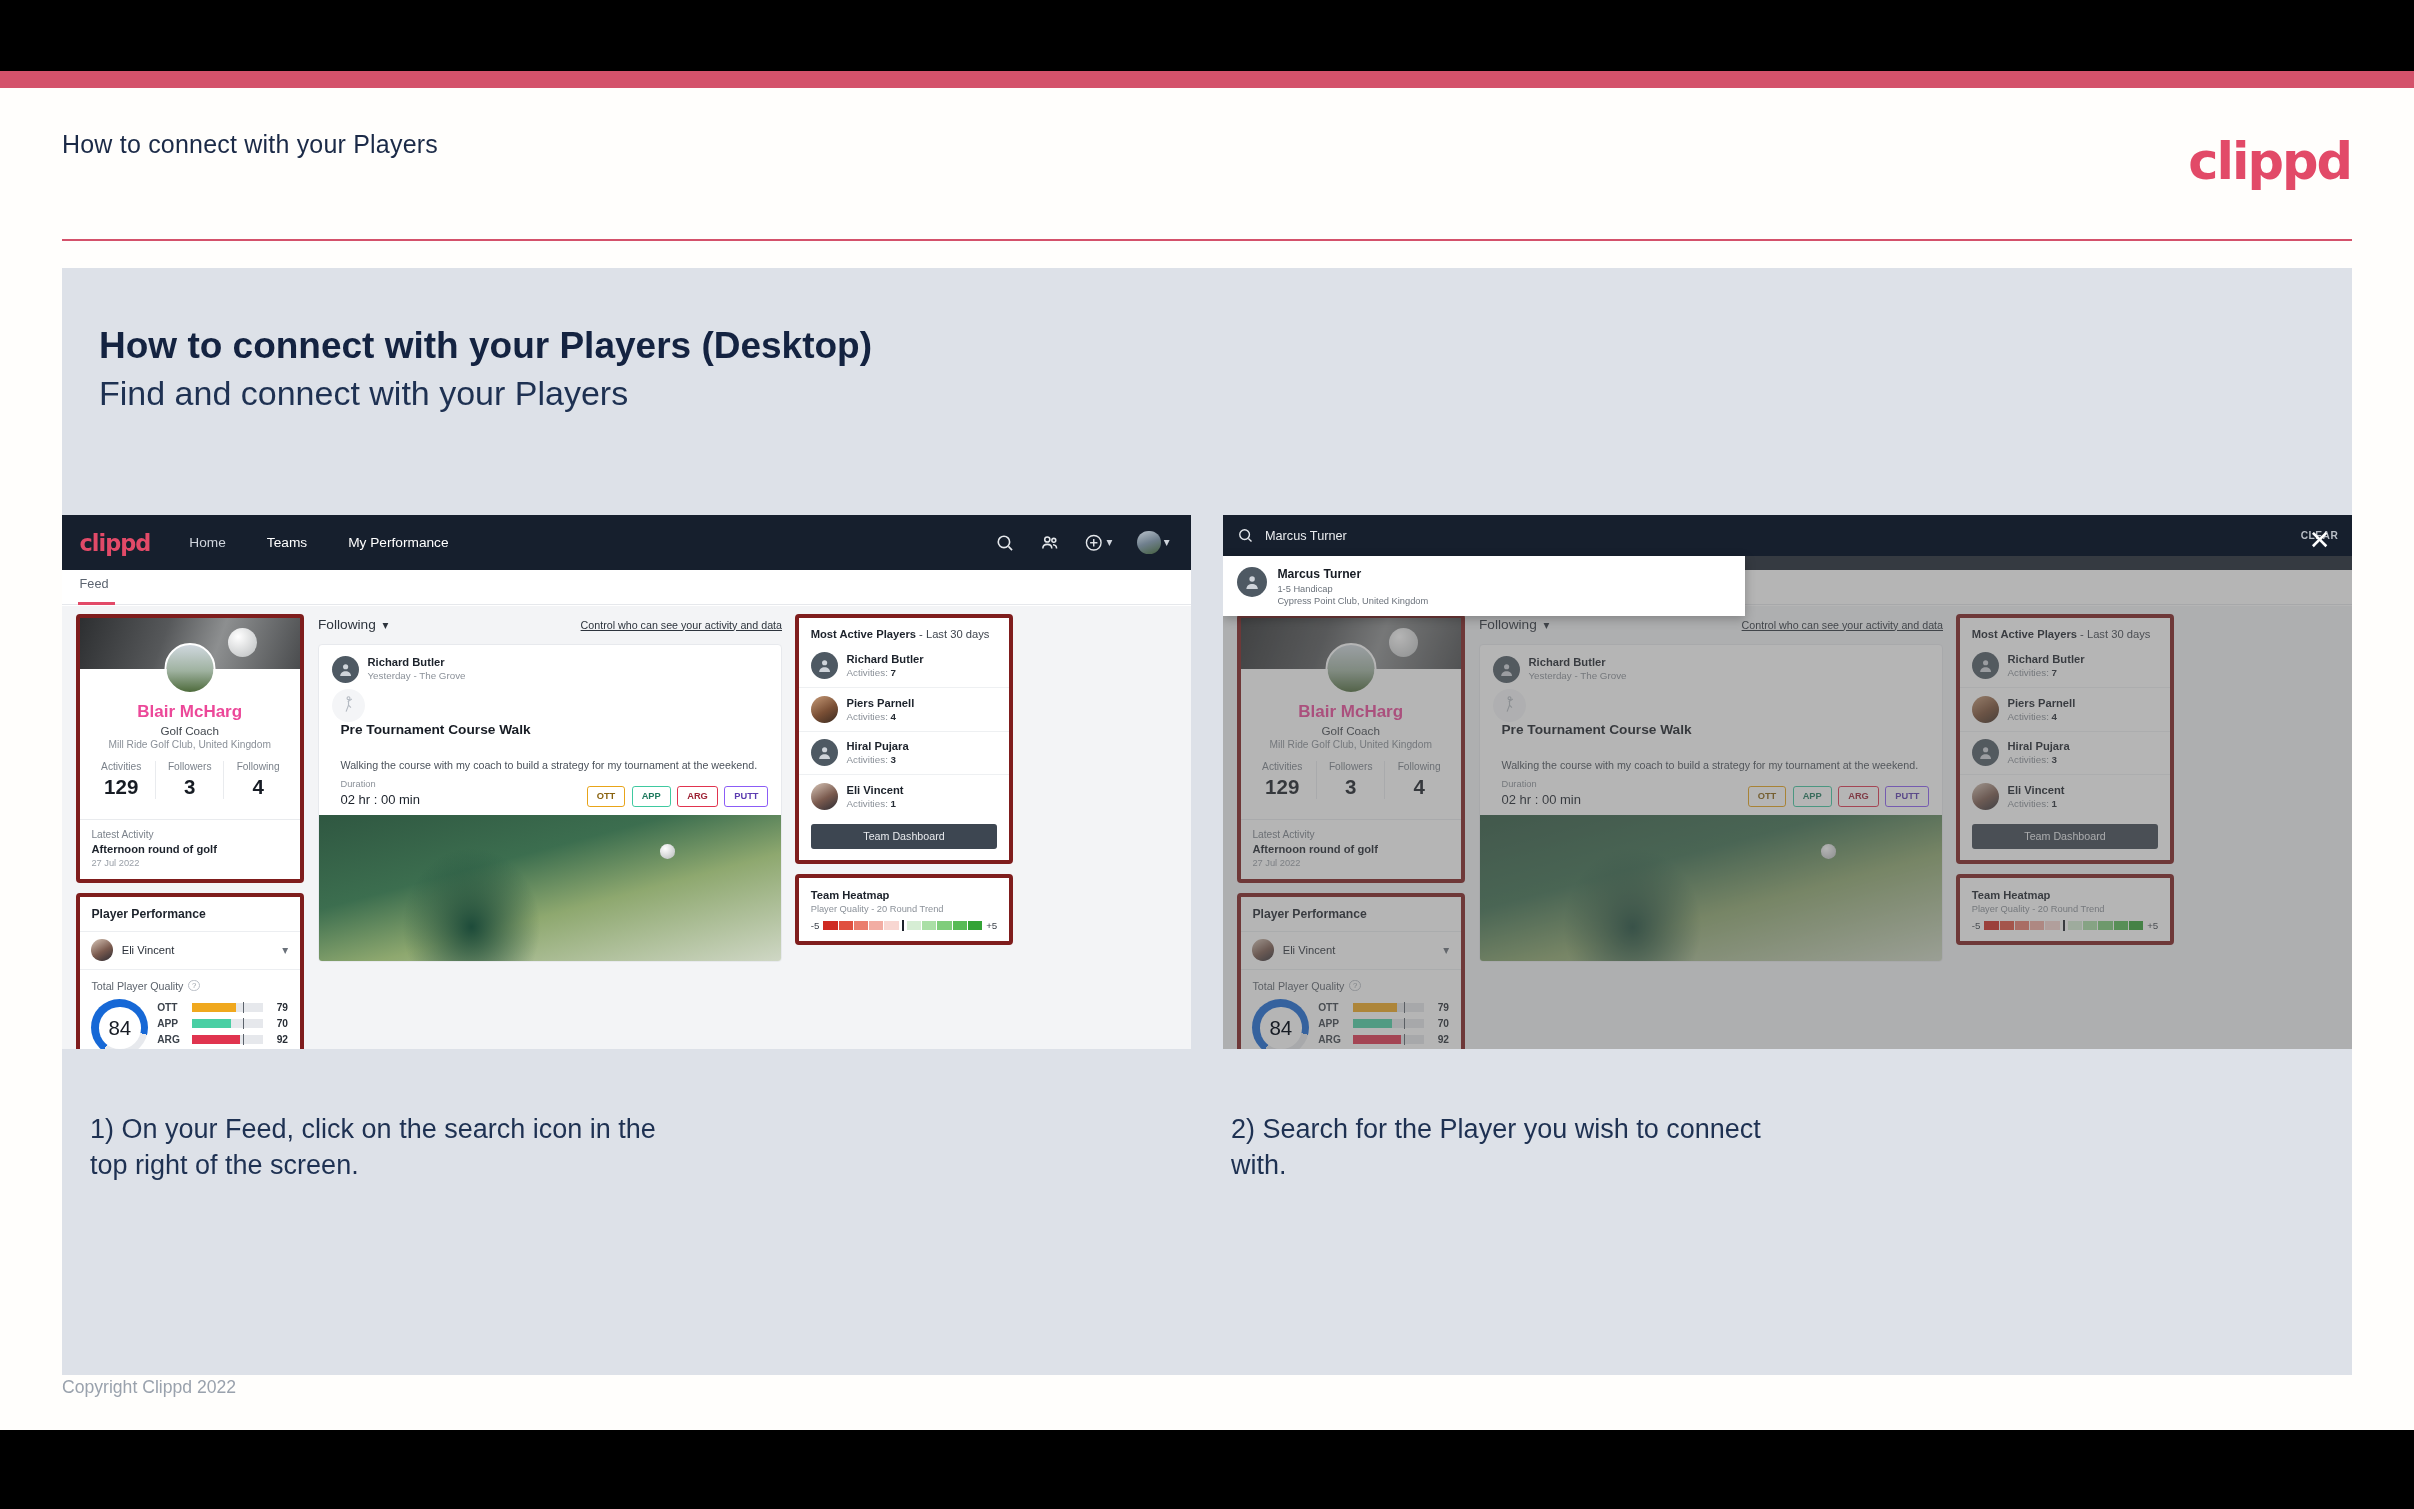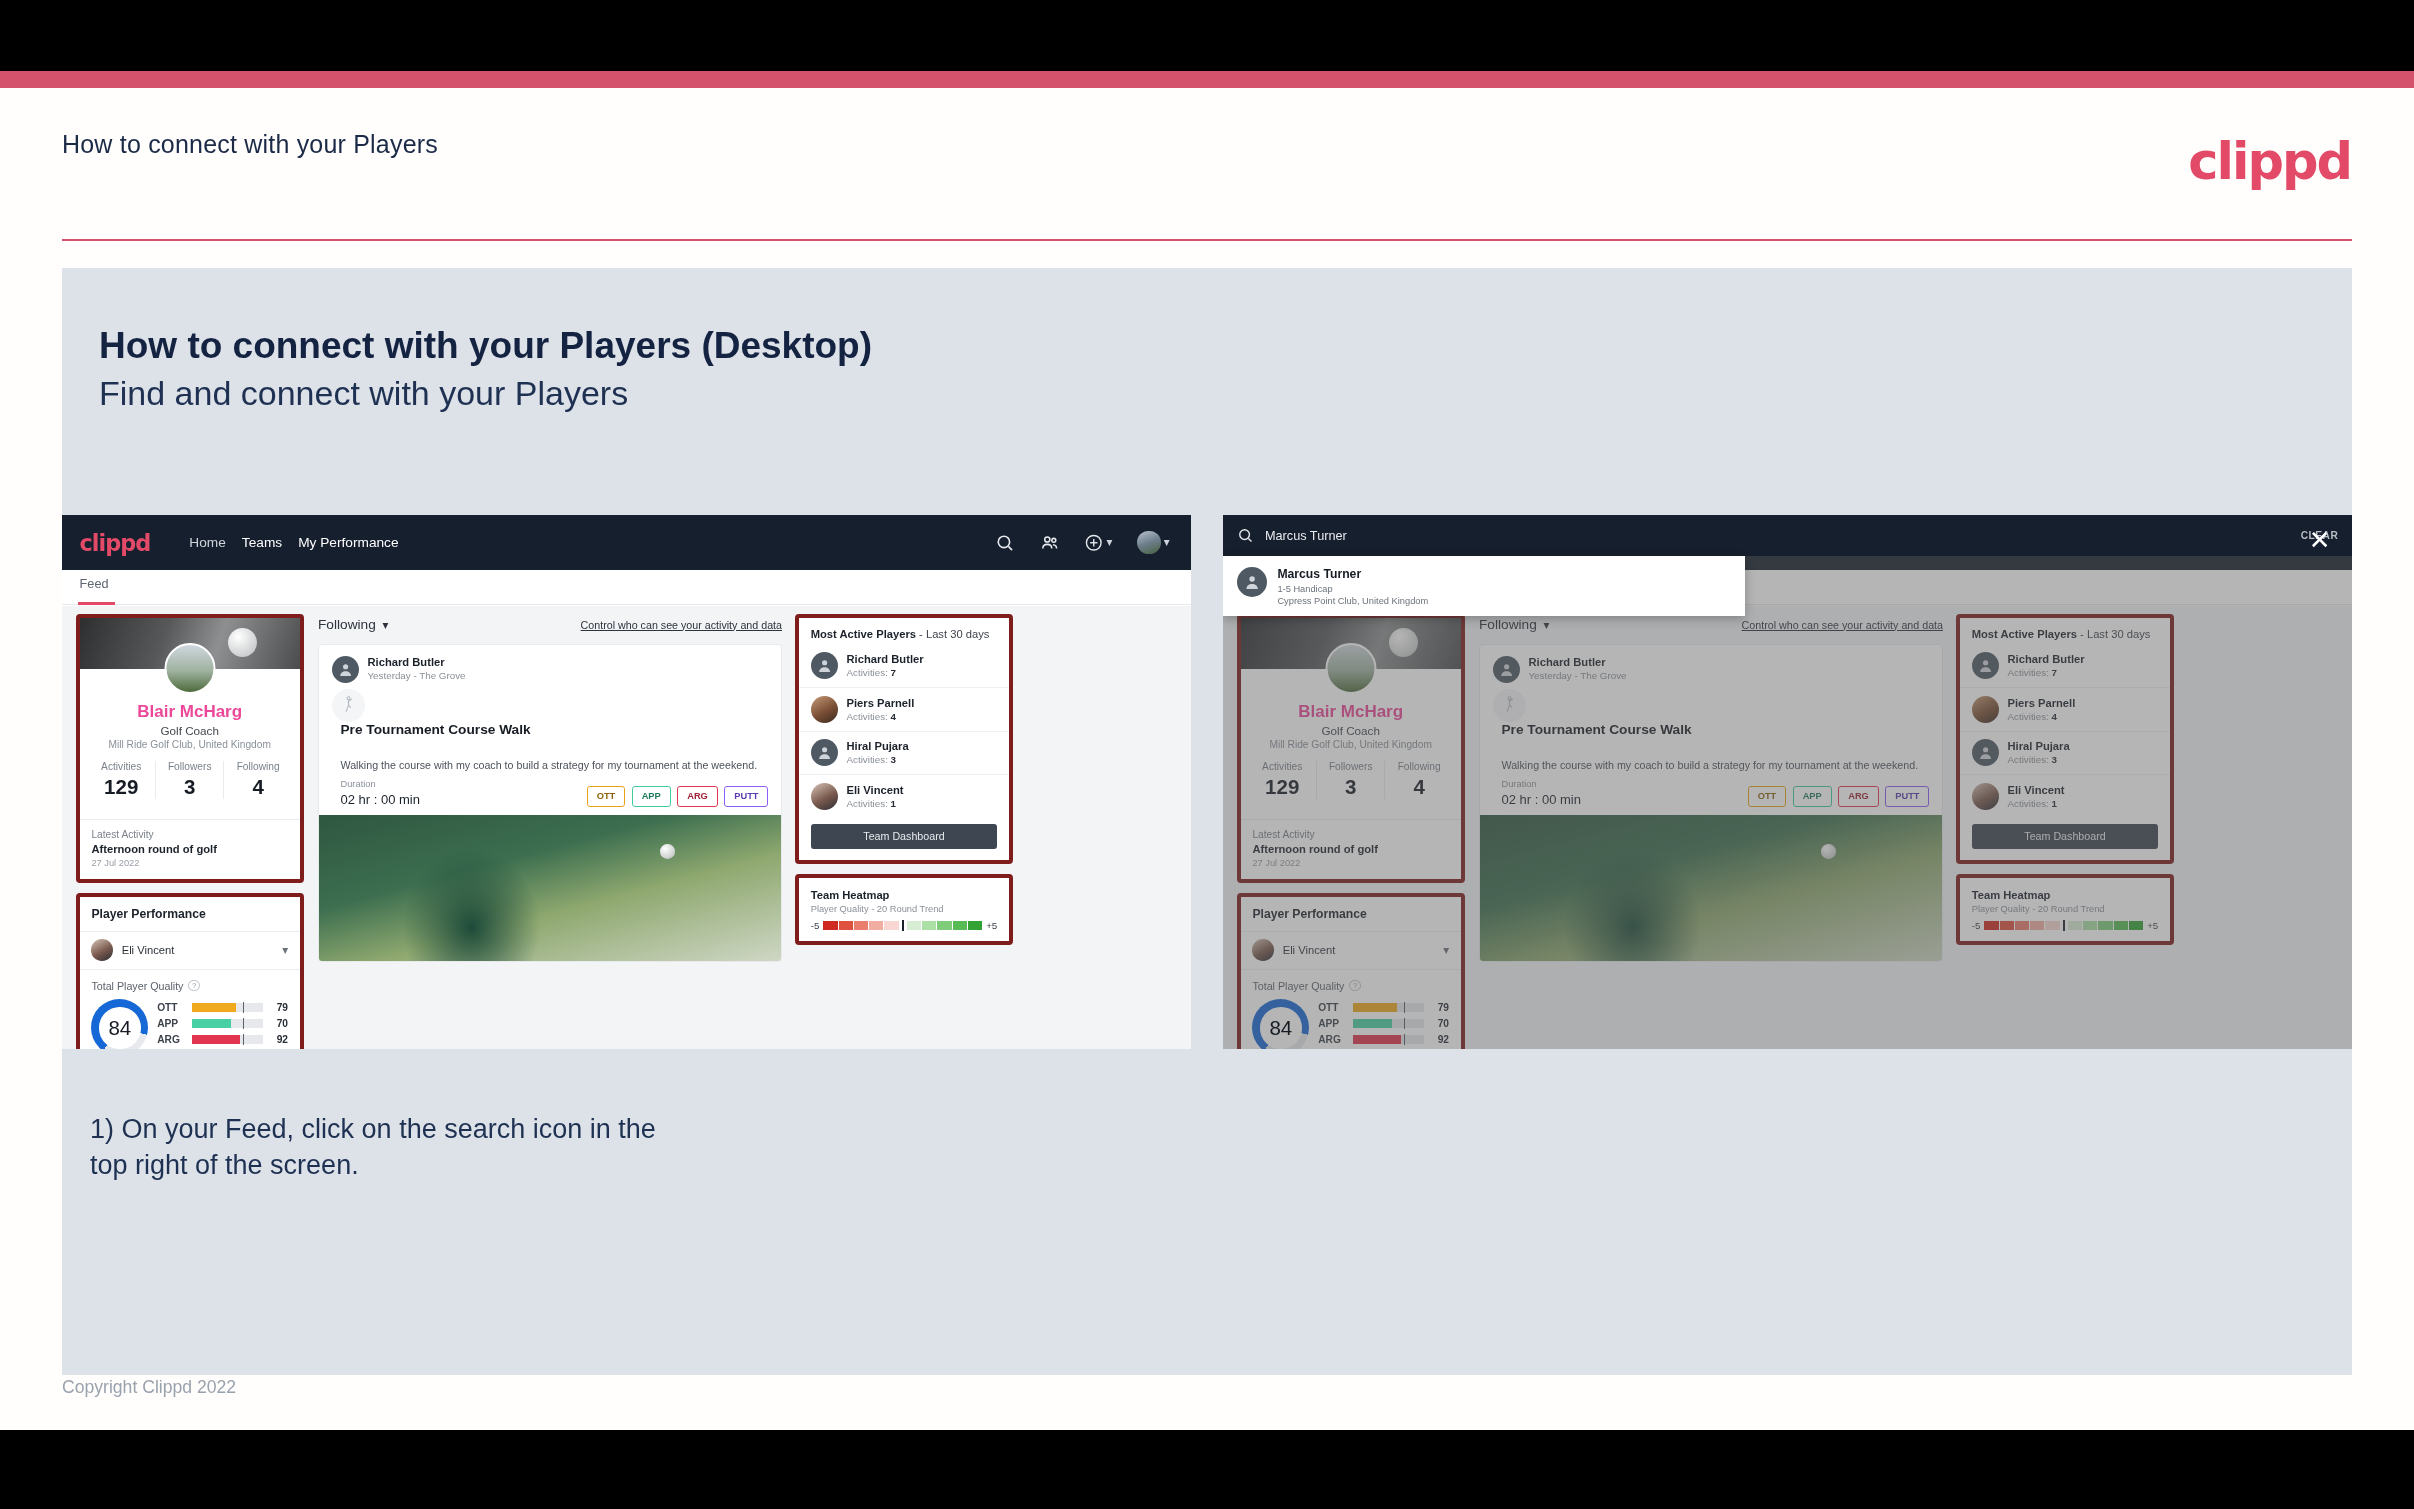--- a/index.html
+++ b/index.html
@@ -22,21 +22,21 @@
 
   .content-panel { position: absolute; left: 62px; top: 268px; width: 2290px; height: 1107px; background: #dde1e8; }
 
   .h1 { position: absolute; left: 99px; top: 325px; font-size: 37px; font-weight: 700; color: #142341; }
   .h2 { position: absolute; left: 99px; top: 374px; font-size: 34px; font-weight: 400; color: #1e3152; }
 
   
   .app { position: absolute; background: #ffffff; overflow: hidden; }
   .appbar { position: absolute; left: 0; top: 0; width: 100%; height: 55px; background: #161f2d; display: flex; align-items: center; }
   .appbar .logo { color: #e24a68; font-weight: 700; font-size: 22.4px; margin-left: 17.6px; letter-spacing: -1px; font-family: "DejaVu Sans", sans-serif; }
-  .appbar .navlinks { display: flex; gap: 16px; margin-left: 39px; }
+  .appbar .navlinks { display: flex; gap: 41px; margin-left: 39px; }
   .appbar .navlinks span { color: #cfd4dc; font-size: 13.7px; }
   .appbar .navlinks span.active { color: #ffffff; }
   .appbar .icons { margin-left: auto; display: flex; align-items: center; gap: 25px; margin-right: 21.5px; }
   .ic { width: 19.5px; height: 19.5px; display: inline-block; }
   .ic svg { width: 100%; height: 100%; display: block; }
   .avatar-nav { width: 23.4px; height: 23.4px; border-radius: 50%; background: linear-gradient(160deg,#b9c3cc 0%,#6f7f8d 50%,#46613f 100%); display:inline-block; }
   .chev { color: #cfd4dc; font-size: 11.7px; margin-left: 2.9px; }
 
   .tabstrip { position: absolute; left: 0; top: 55px; width: 100%; height: 35px; background: #ffffff; border-bottom: 1px solid #e6e8ec; text-align: center; }
   .tabstrip .tab { position: absolute; left: 17.6px; top: 6.8px; font-size: 12.7px; color: #5c6470; }
@@ -661,18 +661,19 @@
         <span class="res-main">
           <div class="res-nm">Marcus Turner</div>
           <div class="res-hc">1-5 Handicap</div>
           <div class="res-cl">Cypress Point Club, United Kingdom</div>
         </span>
       </div>
     </div>
   </div>
 
   <div class="caption" style="left:90px; top:1112px; width:566px;">1) On your Feed, click on the search icon in the top right of the screen.</div>
+  <div class="caption" style="left:1231px; top:1112px; width:566px;">2) Search for the Player you wish to connect with.</div>
 
   <div class="copyright">Copyright Clippd 2022</div>
 
   <div class="bar-bot-black"></div>
 </div>
 
 
 </body></html>

